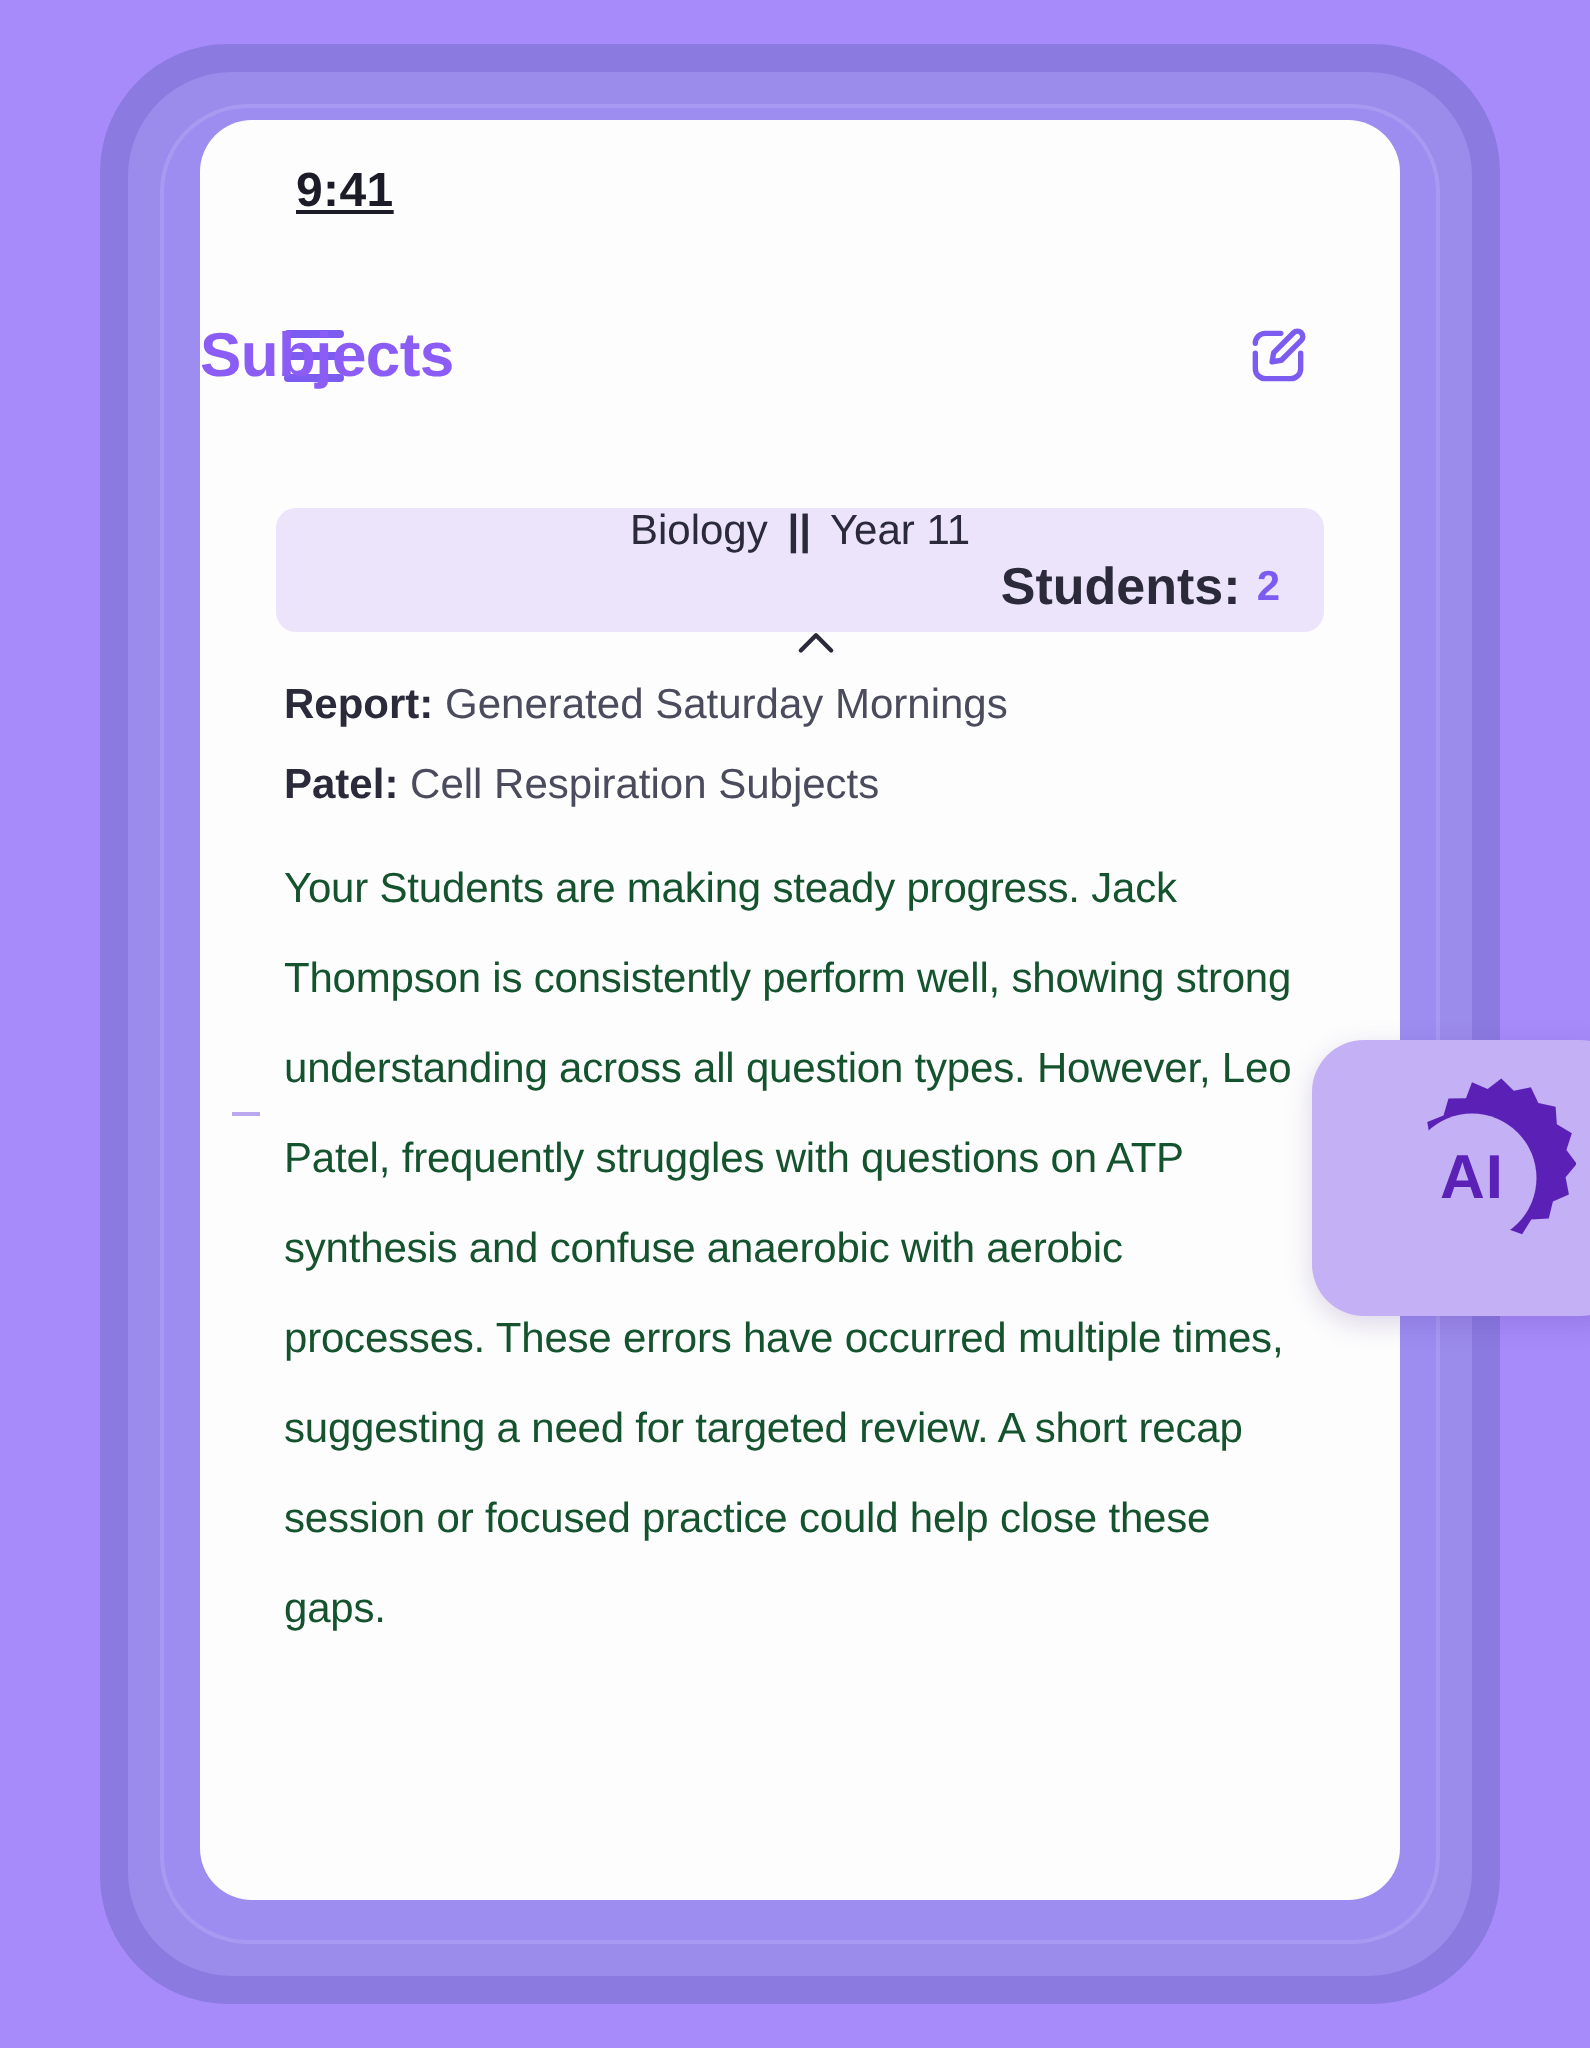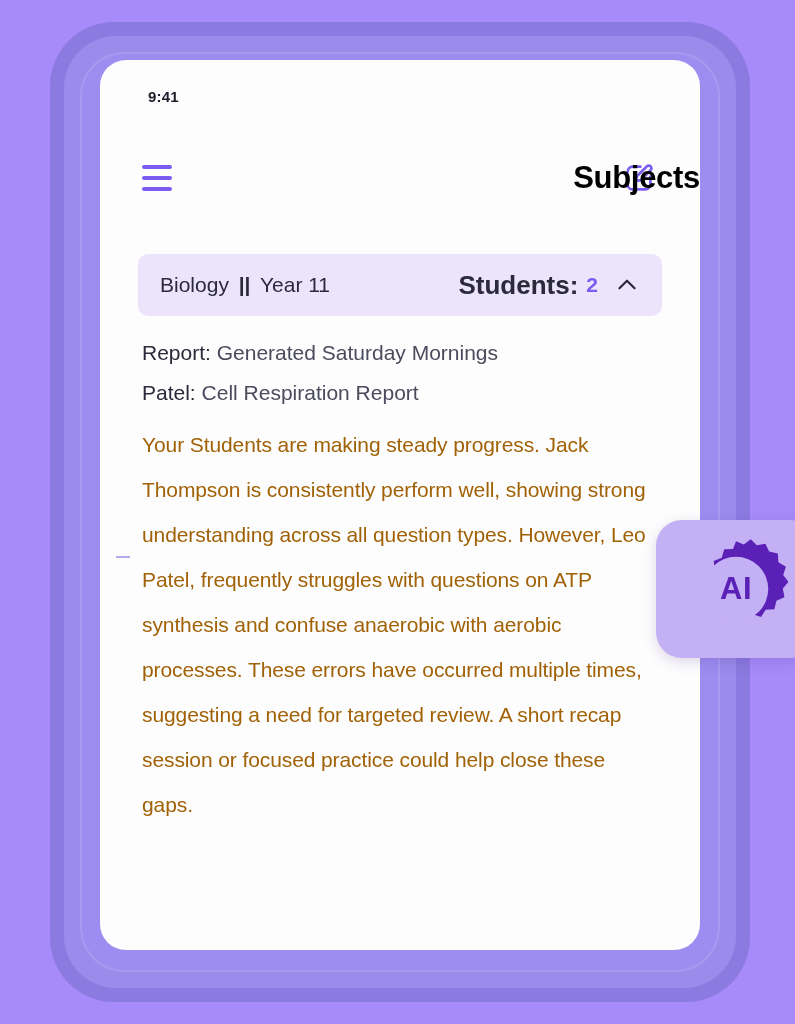--- a/index.html
+++ b/index.html
@@ -54,24 +54,25 @@
   }
 
   
   #status-bar {
     height: 72px;
     display: flex;
     align-items: center;
     padding: 0 48px;
   }
   #status-time {
-    font-size: 15px;
+    font-size: 24px;
     font-weight: bold;
     color: #1c1c28;
     letter-spacing: 0.2px;
+    text-decoration: underline;
   }
 
   
   #app-header {
     height: 92px;
     display: flex;
     align-items: center;
     padding: 0 42px;
     position: relative;
   }
@@ -92,24 +93,24 @@
     border-radius: 3px;
     background: #7c5cf0;
   }
   #menu-button span:nth-child(1) { width: 30px; }
   #menu-button span:nth-child(2) { width: 30px; }
   #menu-button span:nth-child(3) { width: 30px; }
 
   #page-title {
     position: absolute;
     left: 0; right: 0;
-    text-align: right;
+    text-align: left;
     font-size: 31px;
     font-weight: bold;
-    color: #000000;
+    color: #8b5cf6;
     letter-spacing: -0.3px;
     pointer-events: none;
   }
   #edit-button {
     margin-left: auto;
     width: 38px;
     height: 38px;
     cursor: pointer;
     background: none;
     border: none;
@@ -121,20 +122,21 @@
   
   #subject-card {
     margin: 30px 38px 0 38px;
     height: 62px;
     background: #ece4fb;
     border-radius: 10px;
     display: flex;
     align-items: center;
     padding: 0 22px;
     cursor: pointer;
+    flex-direction: column;
   }
   #subject-name {
     font-size: 21px;
     color: #2a2a3a;
     font-weight: 500;
     white-space: nowrap;
   }
   #subject-divider {
     display: inline-block;
     margin: 0 4px;
@@ -170,27 +172,27 @@
   #report-body {
     padding: 26px 42px 0 42px;
   }
   .meta-line {
     font-size: 21px;
     color: #4b4b5e;
     line-height: 1.0;
     margin-bottom: 19px;
   }
   .meta-line .meta-key {
-    font-weight: normal;
+    font-weight: bold;
     color: #2a2a3a;
   }
   #report-paragraph {
     font-size: 21px;
     line-height: 45px;
-    color: #a16207;
+    color: #14532d;
     letter-spacing: -0.1px;
   }
 
   
   #edge-tick {
     position: absolute;
     left: 116px;
     top: 556px;
     width: 14px;
     height: 2px;
@@ -270,21 +272,21 @@
     </div>
   </div>
 
   <div id="report-body">
     <div class="meta-line">
       <span class="meta-key">Report:</span>
       <span>Generated Saturday Mornings</span>
     </div>
     <div class="meta-line">
       <span class="meta-key">Patel:</span>
-      <span>Cell Respiration Report</span>
+      <span>Cell Respiration Subjects</span>
     </div>
     <p id="report-paragraph">Your Students are making steady progress. Jack Thompson is consistently perform well, showing strong understanding across all question types. However, Leo Patel,  frequently struggles with questions on ATP synthesis and confuse anaerobic with aerobic processes. These errors have occurred multiple times, suggesting a need for targeted review. A short recap session or focused practice could help close these gaps.</p>
   </div>
 
 </div>
 
 <div id="edge-tick"></div>
 
 <div id="ai-badge">
   <svg width="104" height="104" viewBox="0 0 100 100">

